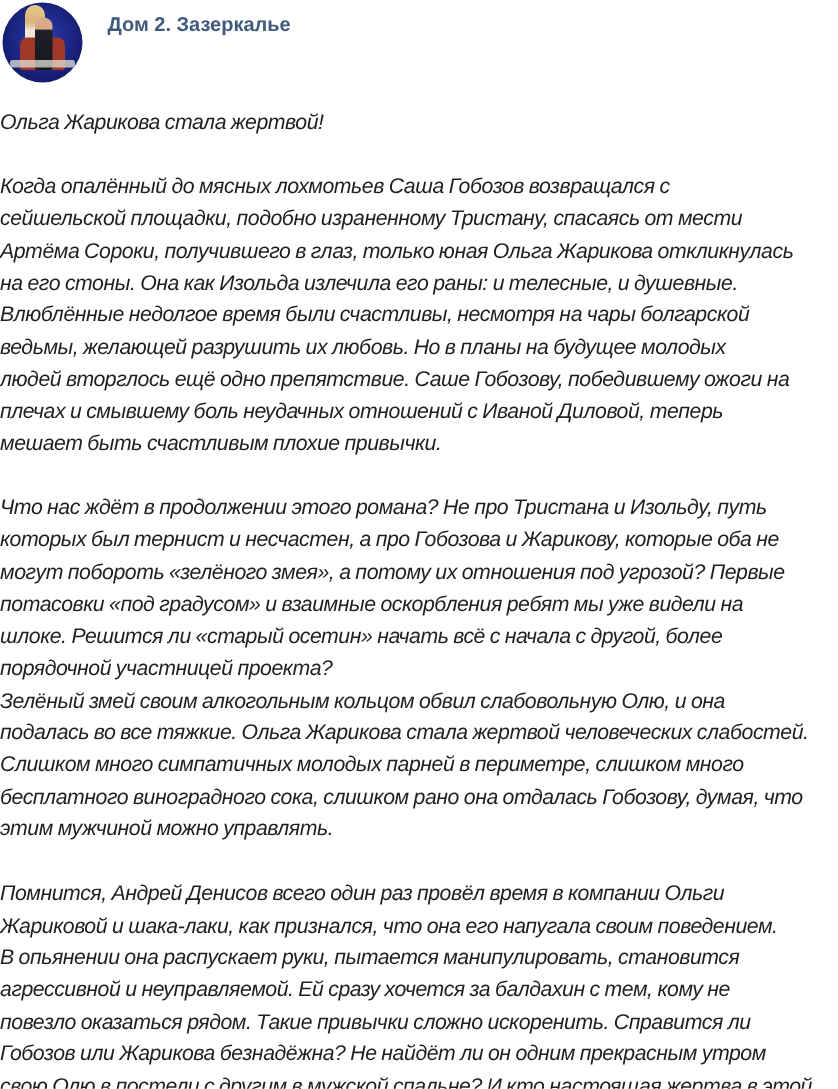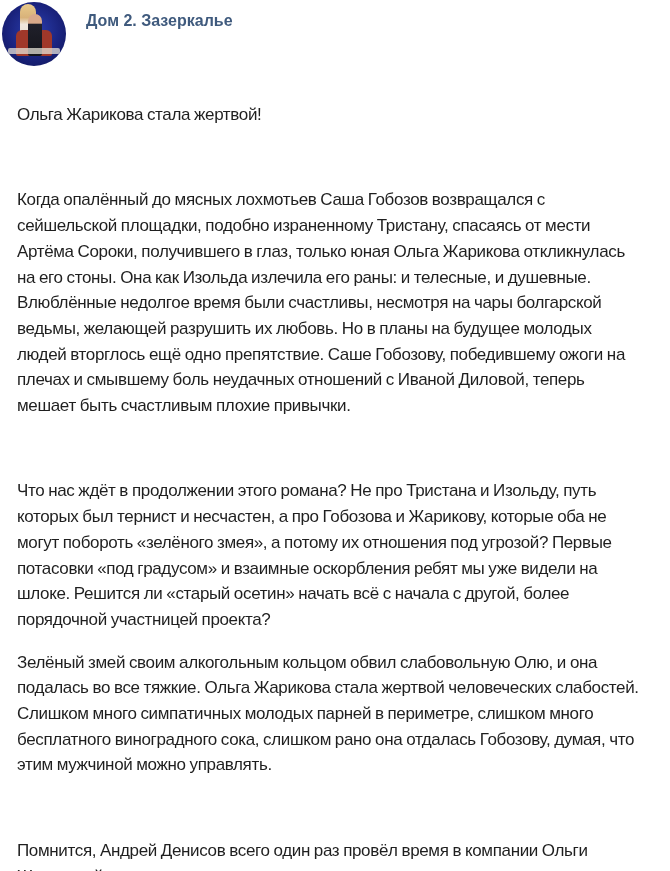--- a/index.html
+++ b/index.html
@@ -83,22 +83,23 @@
       left: 0;
       top: 85px;
       width: 670px;
       font-size: 17px;
       line-height: 25.7px;
       color: #1f1f1f;
       letter-spacing: -0.35px;
       word-spacing: -0.5px;
     }
     .article p {
-      margin: 17px;
+      margin: 0;
       white-space: pre-line;
+      font-style: italic;
     }
     .article .gap {
       height: 25.7px;
     }
   </style>
 </head>
 <body>
 
 <div class="header">
   <div class="avatar">

